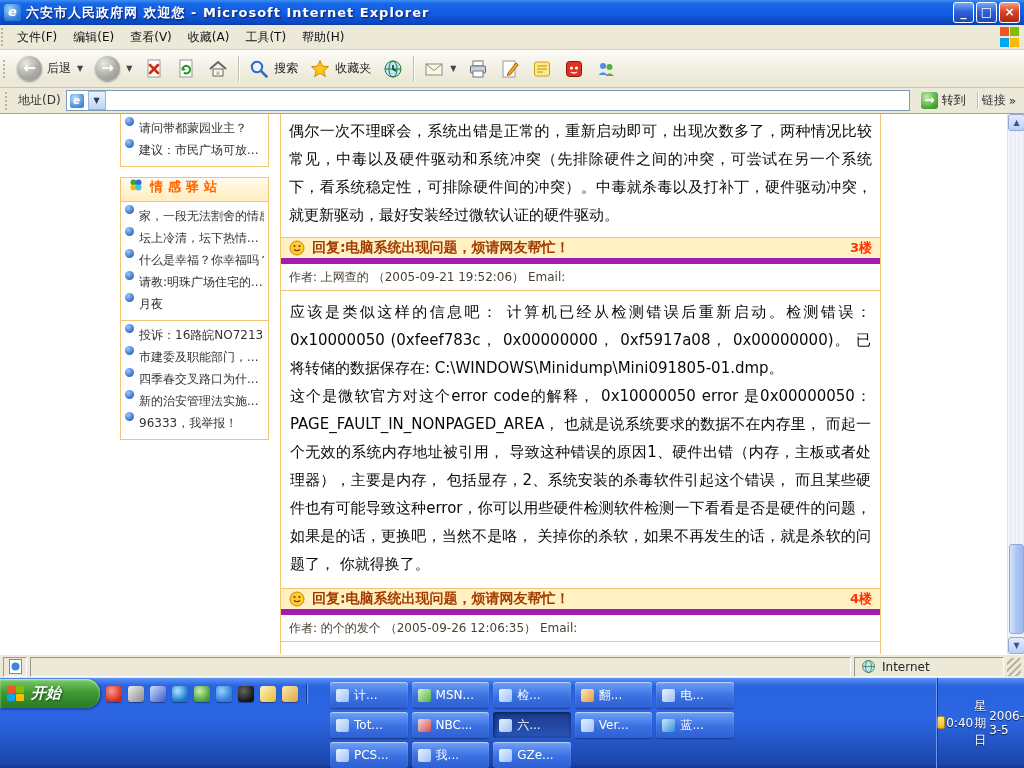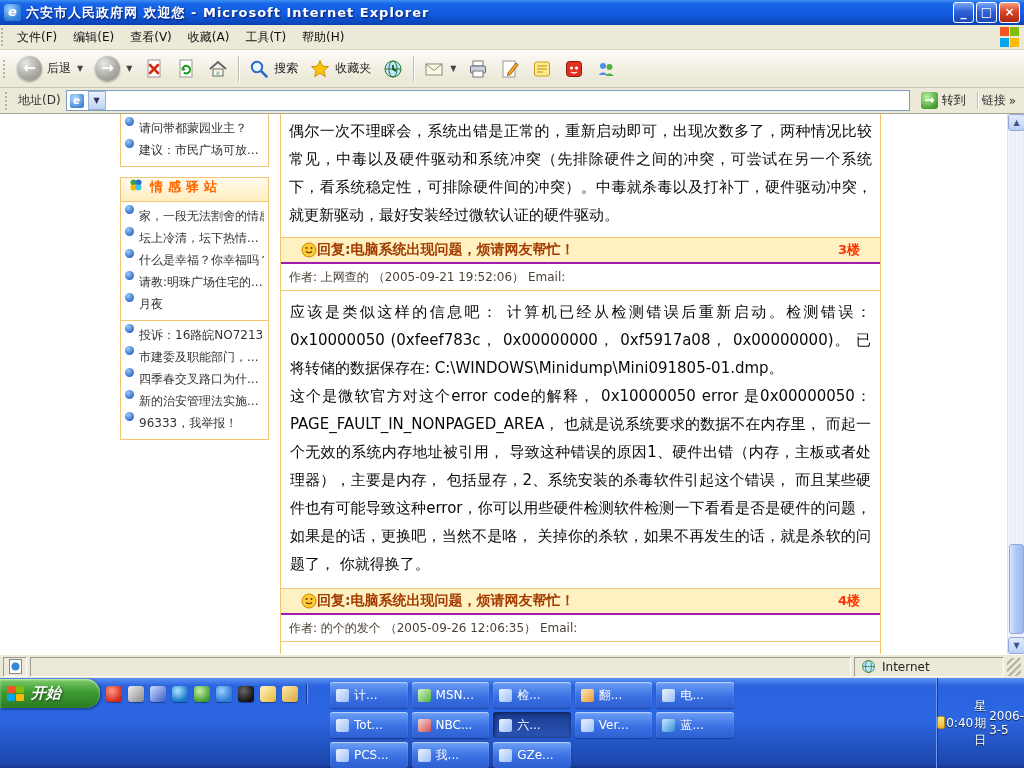--- a/index.html
+++ b/index.html
@@ -74,22 +74,22 @@
   .side-link { display:flex; align-items:flex-start; gap:5px; line-height:22px; white-space:nowrap; overflow:hidden; cursor:pointer; }
   .bullet { width:9px; height:9px; flex:none; border-radius:50%;
     background:radial-gradient(circle at 35% 30%,#9CC8F8,#2E68C8 75%); }
   .side-header { margin-top:10px; border:1px solid #F2C574; height:25px; display:flex; align-items:flex-start; gap:7px;
     padding:0 8px; background:linear-gradient(180deg,#FFFBEE,#FFEDBE); color:#FF6600; font-weight:bold; letter-spacing:5px; font-size:13px; }
   .clover { width:14px; height:14px; flex:none; }
 
   
   .main-col { position:absolute; left:280px; top:0; width:601px; border-left:1px solid #F2C574; border-right:1px solid #F2C574; background:#fff; }
   .intro { padding:3px 8px 8px; font-size:15px; line-height:28px; color:#090909; text-align:justify; }
-  .reply-header { background:#FFF1C1; border-top:1px solid #F2C574; border-bottom:2px solid #a21caf;
-    height:27px; display:flex; align-items:center; gap:0; padding:0 20px; }
+  .reply-header { background:#FFF1C1; border-top:1px solid #F2C574; border-bottom:6px solid #a21caf;
+    height:27px; display:flex; align-items:center; gap:7px; padding:0 8px; }
   .reply-title { flex:1; color:#A33A00; font-weight:bold; font-size:14px; }
   .floor { color:#FF3300; font-weight:bold; font-size:13px; }
   .author-line { height:27px; display:flex; align-items:center; padding:0 8px; color:#4A4236; font-size:12px; border-bottom:1px solid #F2C574; }
   .reply-body { padding:7px 9px 10px; font-size:15px; line-height:28px; color:#090909; text-align:justify; }
   .reply-body p { margin:0; }
   .main-col-end { border-bottom:1px solid #F2C574; }
 
   
   .statusbar { position:absolute; left:0; top:654px; width:1024px; height:24px; background:#ECE9D8;
     border-top:1px solid #fff; display:flex; align-items:center; gap:3px; padding:2px 3px; }

